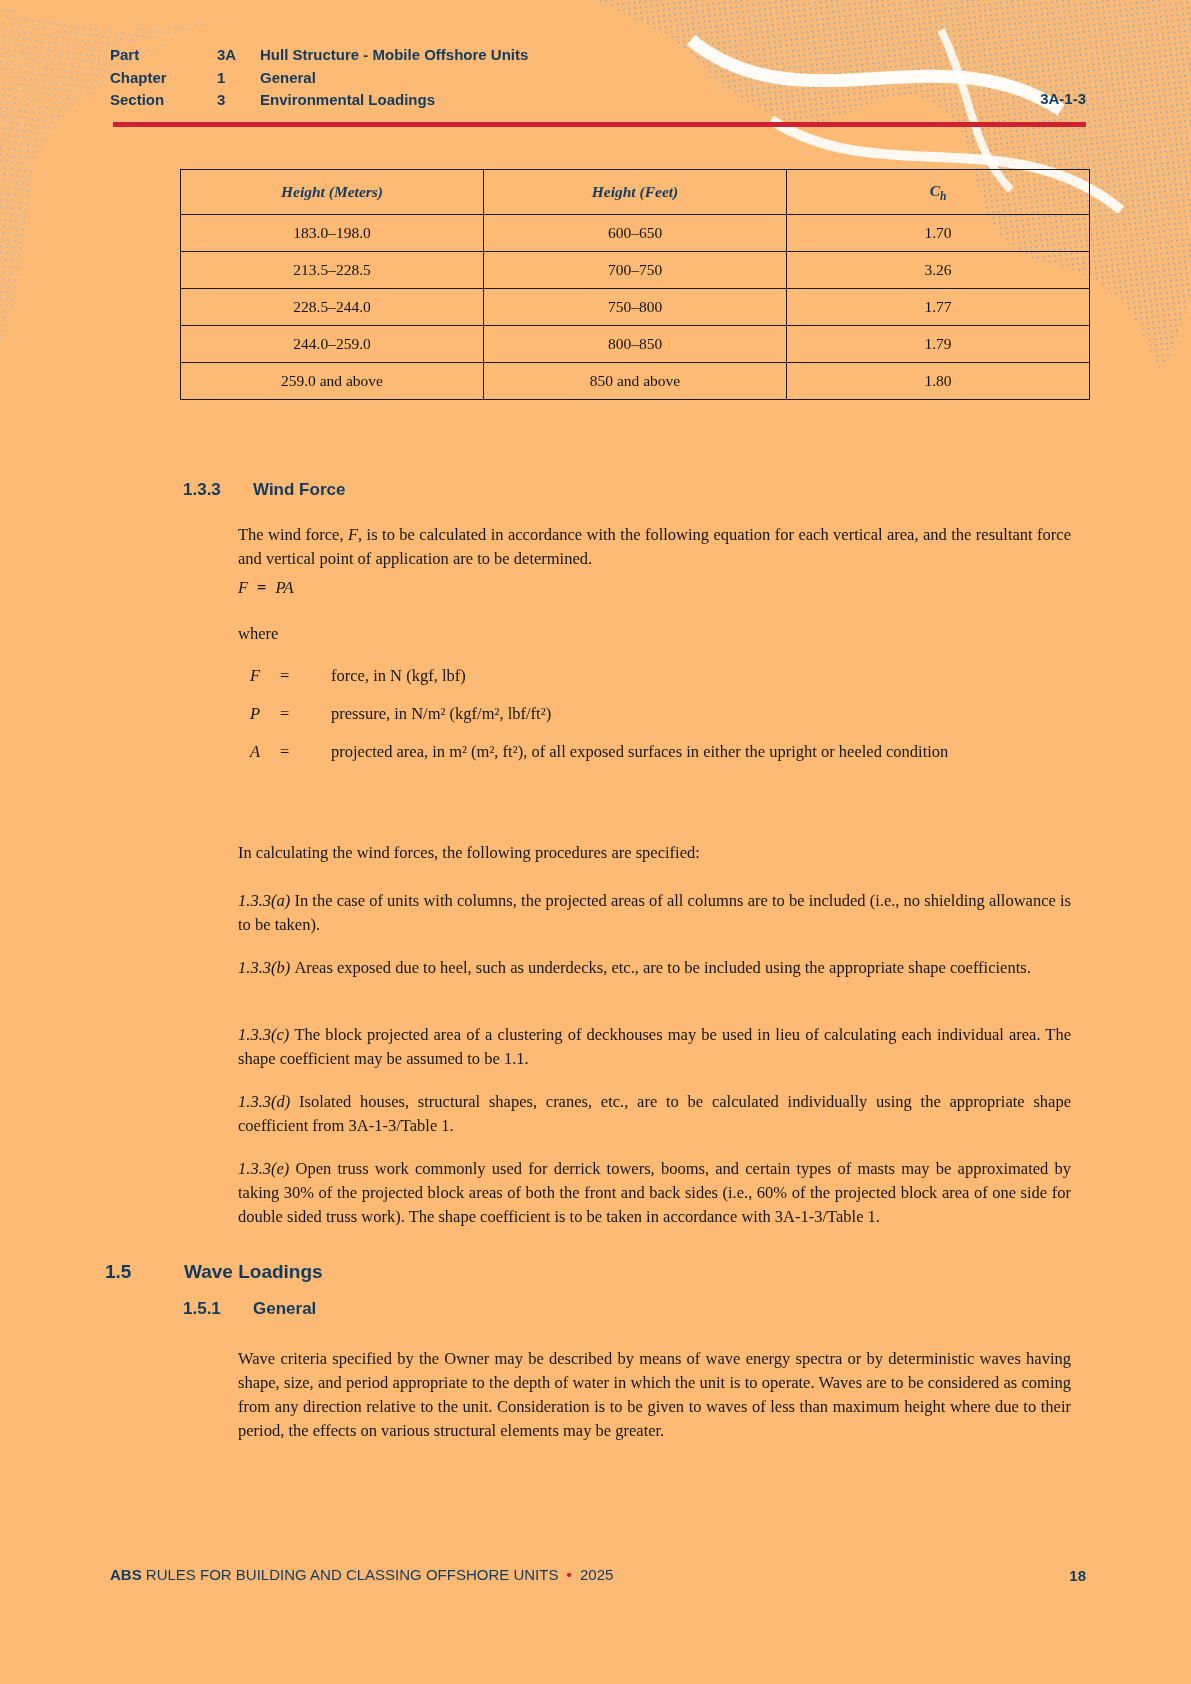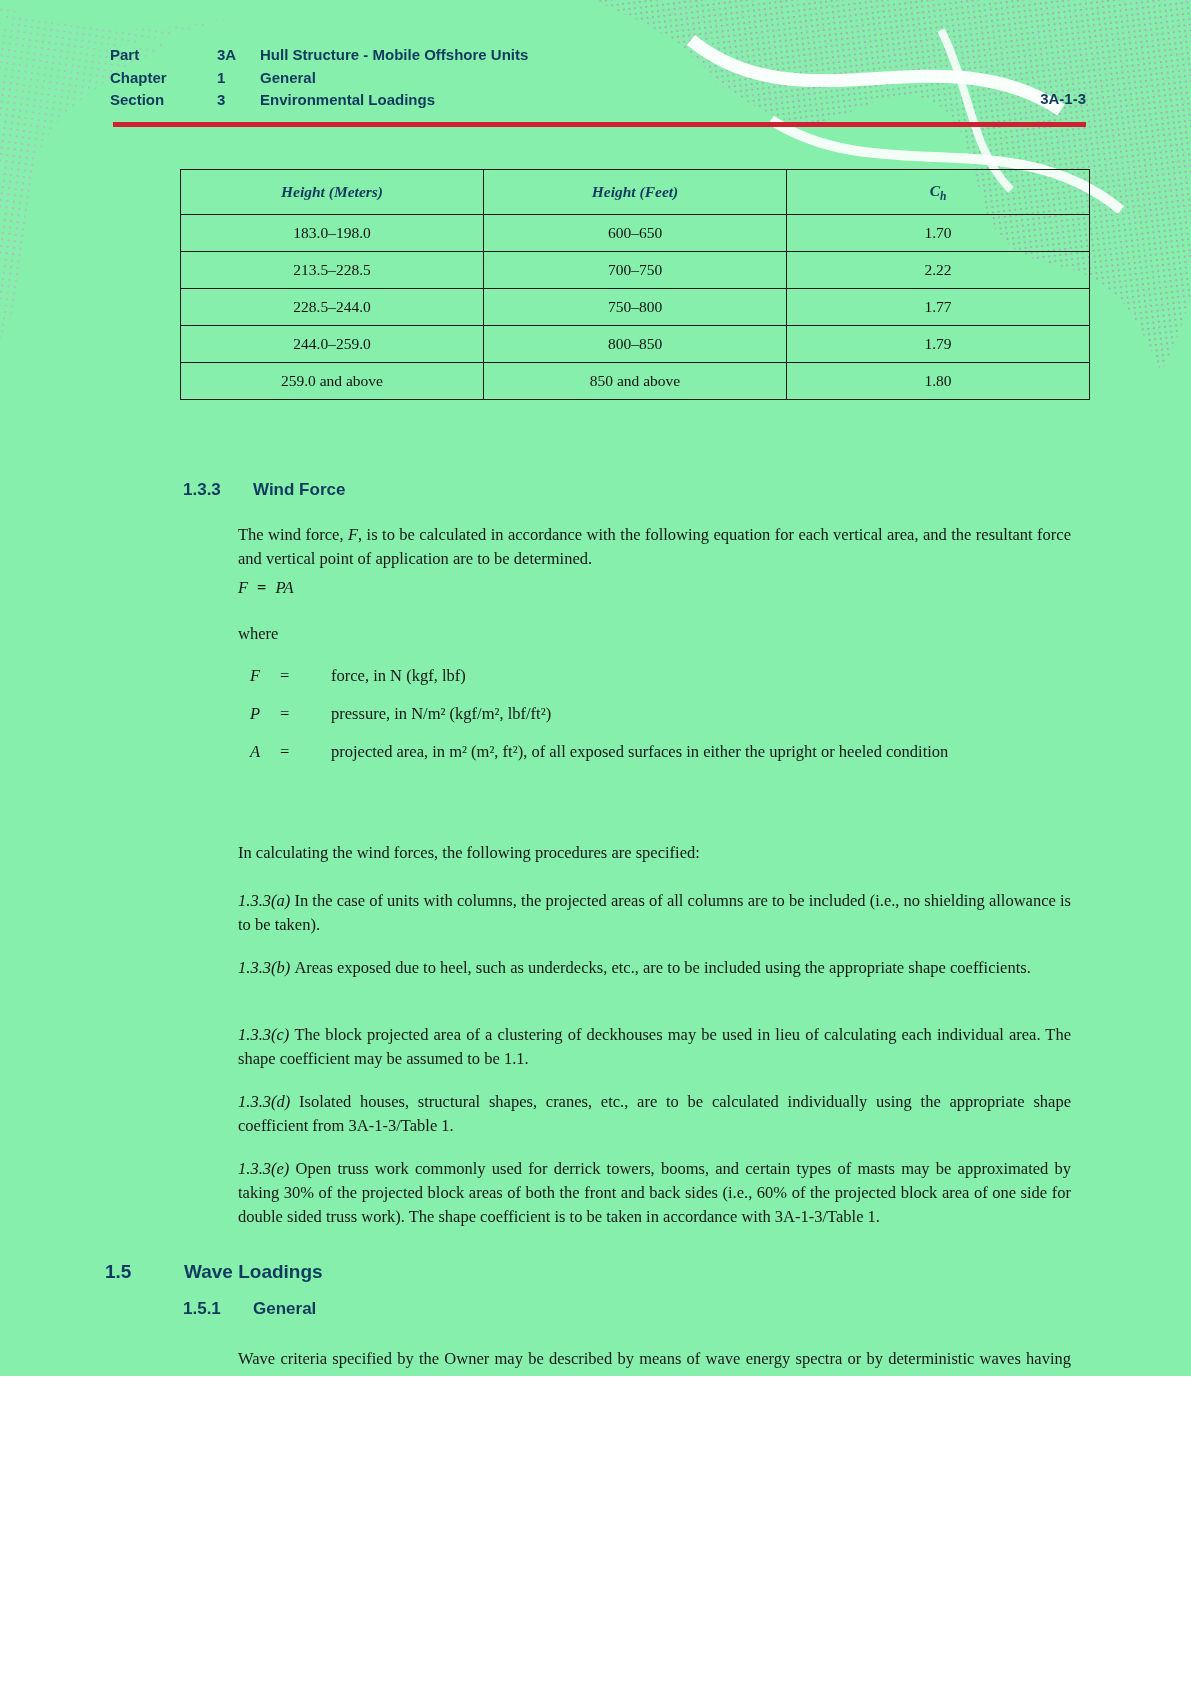--- a/index.html
+++ b/index.html
@@ -1,17 +1,17 @@
 <!DOCTYPE html>
 <html><head>
 <meta charset="utf-8">
 <style>
   html,body{margin:0;padding:0;background:#ffffff;}
   .page{
-    position:relative;width:1191px;height:1376px;background:#86efac;
+    position:relative;width:1191px;height:1684px;background:#fdba74;
     font-family:"Liberation Serif", serif;color:#1c1c1c;overflow:hidden;
   }
   .deco{position:absolute;pointer-events:none;}
   .deco-left{left:0;top:0;}
   .deco-right{left:541px;top:0;}
 
   
   .doc-header{
     position:absolute;left:110px;top:44px;
     font-family:"Liberation Sans", sans-serif;font-weight:bold;
@@ -151,21 +151,21 @@
     </thead>
     <tbody>
       <tr>
         <td>183.0–198.0</td>
         <td>600–650</td>
         <td>1.70</td>
       </tr>
       <tr>
         <td>213.5–228.5</td>
         <td>700–750</td>
-        <td>2.22</td>
+        <td>3.26</td>
       </tr>
       <tr>
         <td>228.5–244.0</td>
         <td>750–800</td>
         <td>1.77</td>
       </tr>
       <tr>
         <td>244.0–259.0</td>
         <td>800–850</td>
         <td>1.79</td>

